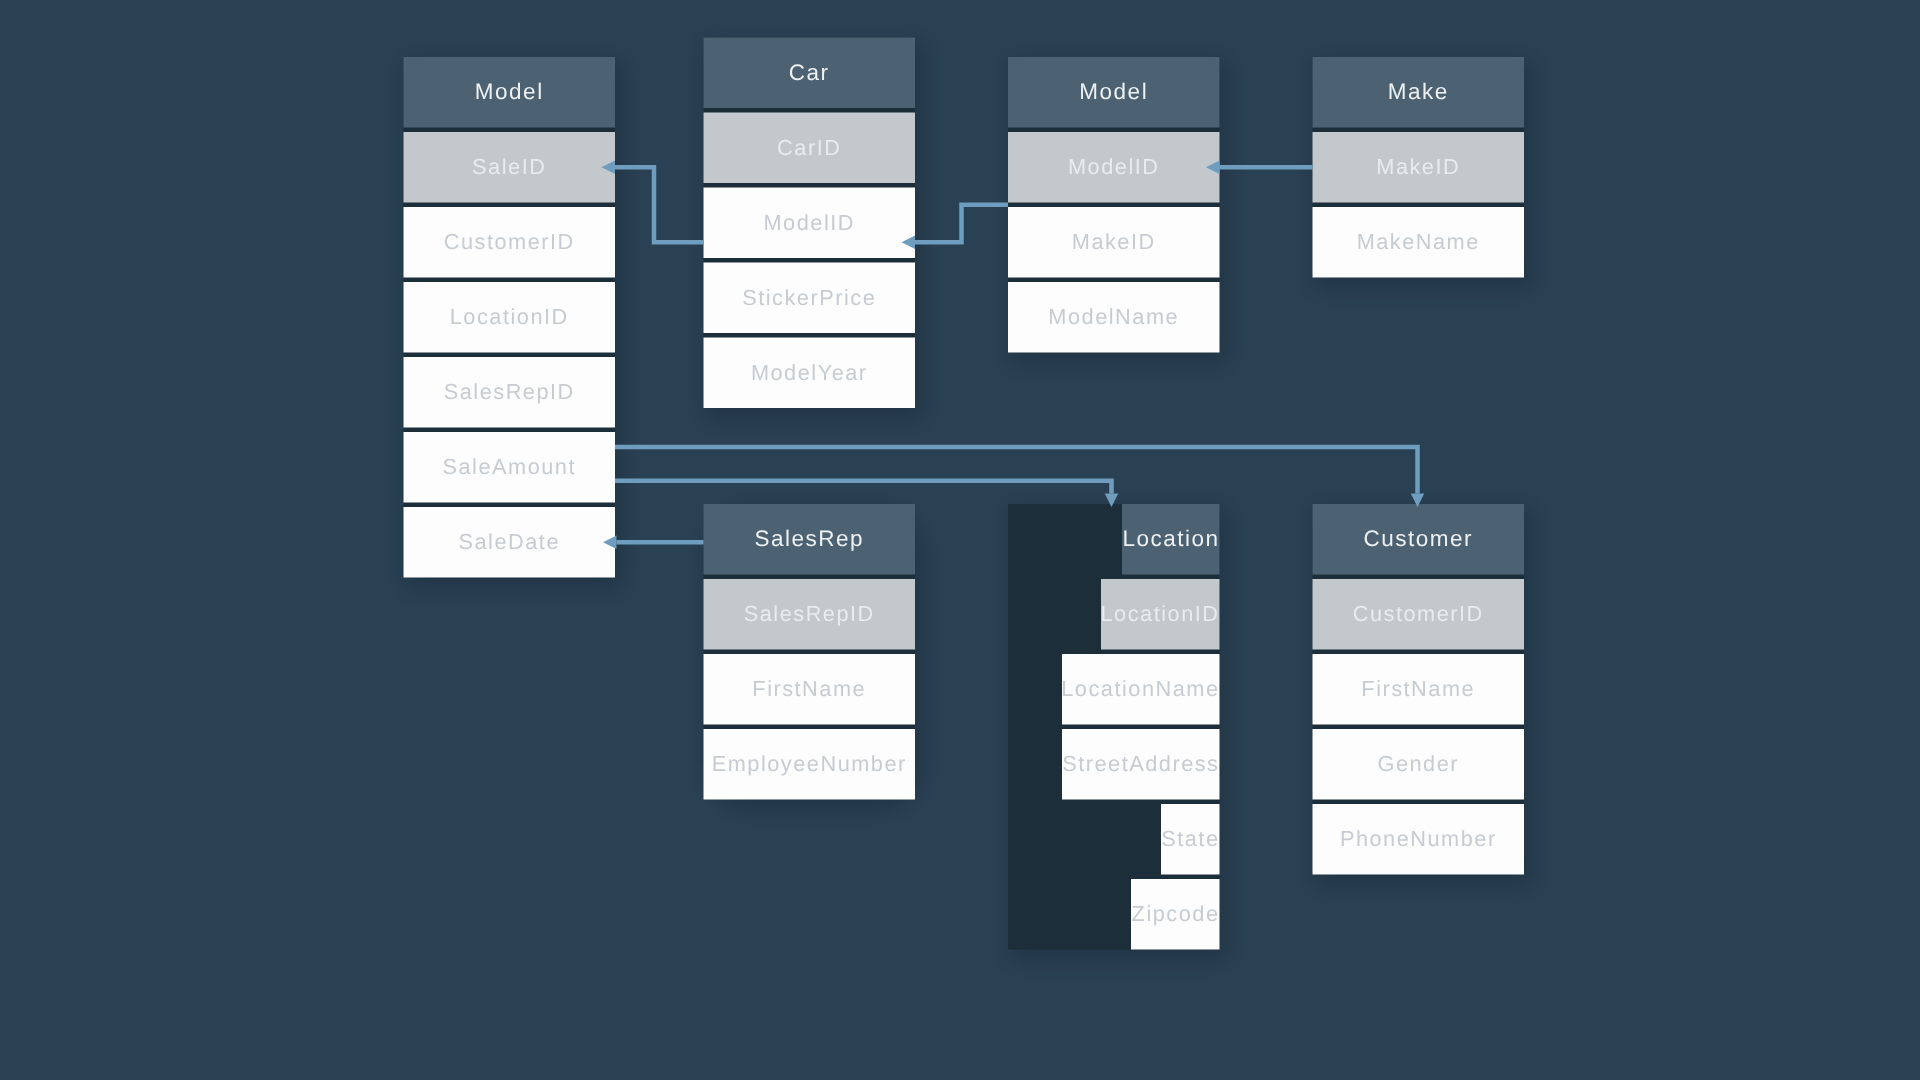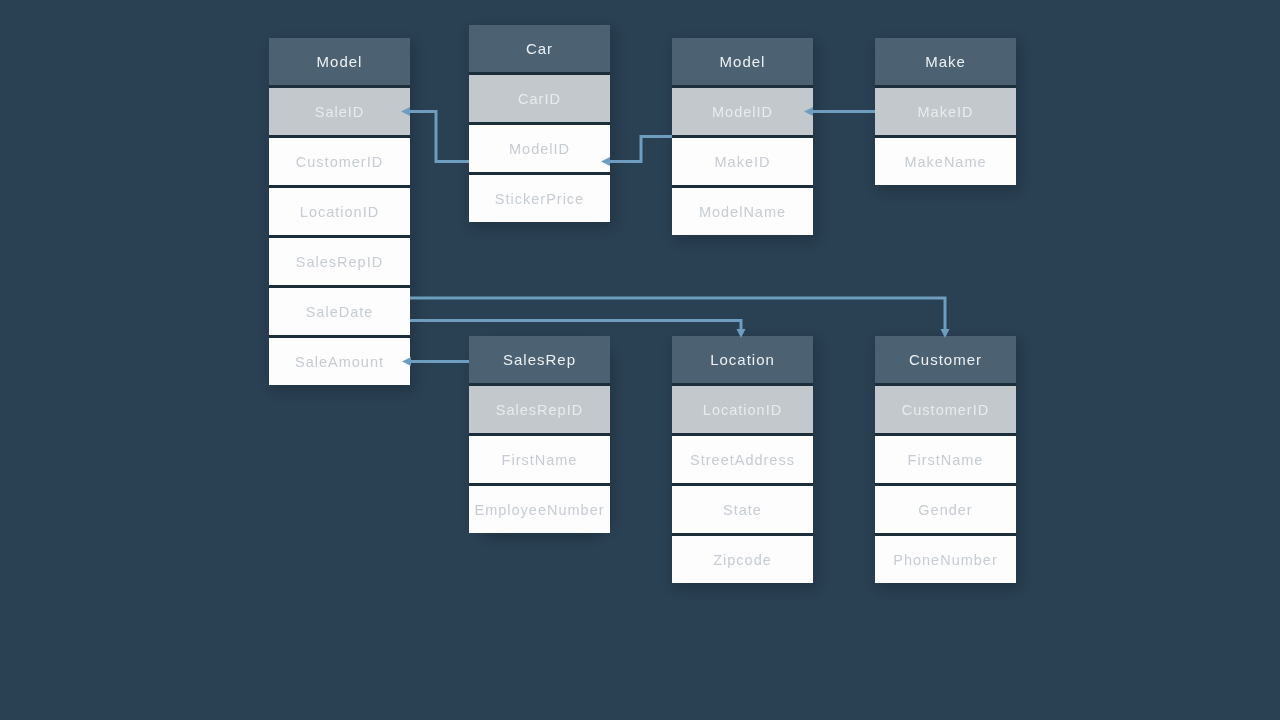--- a/index.html
+++ b/index.html
@@ -66,49 +66,51 @@
 <body>
 
 <div id="stage">
   <div id="tables">
       <div class="tbl" style="left: 269px; top: 38px; width: 141px;">
         <div class="tbl-header">Model</div>
         <div class="tbl-row pk">SaleID</div>
         <div class="tbl-row">CustomerID</div>
         <div class="tbl-row">LocationID</div>
         <div class="tbl-row">SalesRepID</div>
+        <div class="tbl-row">SaleAmount</div>
         <div class="tbl-row">SaleDate</div>
-        <div class="tbl-row">SaleAmount</div>
       </div>
       <div class="tbl" style="left: 469px; top: 25px; width: 141px;">
         <div class="tbl-header">Car</div>
         <div class="tbl-row pk">CarID</div>
         <div class="tbl-row">ModelID</div>
         <div class="tbl-row">StickerPrice</div>
+        <div class="tbl-row">ModelYear</div>
       </div>
       <div class="tbl" style="left: 672px; top: 38px; width: 141px;">
         <div class="tbl-header">Model</div>
         <div class="tbl-row pk">ModelID</div>
         <div class="tbl-row">MakeID</div>
         <div class="tbl-row">ModelName</div>
       </div>
       <div class="tbl" style="left: 875px; top: 38px; width: 141px;">
         <div class="tbl-header">Make</div>
         <div class="tbl-row pk">MakeID</div>
         <div class="tbl-row">MakeName</div>
       </div>
       <div class="tbl" style="left: 469px; top: 336px; width: 141px; border-radius: 27px;">
         <div class="tbl-header">SalesRep</div>
         <div class="tbl-row pk">SalesRepID</div>
         <div class="tbl-row">FirstName</div>
         <div class="tbl-row">EmployeeNumber</div>
       </div>
-      <div class="tbl" style="left: 672px; top: 336px; width: 141px;">
+      <div class="tbl" style="left: 672px; top: 336px; width: 141px; align-items: flex-end;">
         <div class="tbl-header">Location</div>
         <div class="tbl-row pk">LocationID</div>
+        <div class="tbl-row">LocationName</div>
         <div class="tbl-row">StreetAddress</div>
         <div class="tbl-row">State</div>
         <div class="tbl-row">Zipcode</div>
       </div>
       <div class="tbl" style="left: 875px; top: 336px; width: 141px;">
         <div class="tbl-header">Customer</div>
         <div class="tbl-row pk">CustomerID</div>
         <div class="tbl-row">FirstName</div>
         <div class="tbl-row">Gender</div>
         <div class="tbl-row">PhoneNumber</div>

